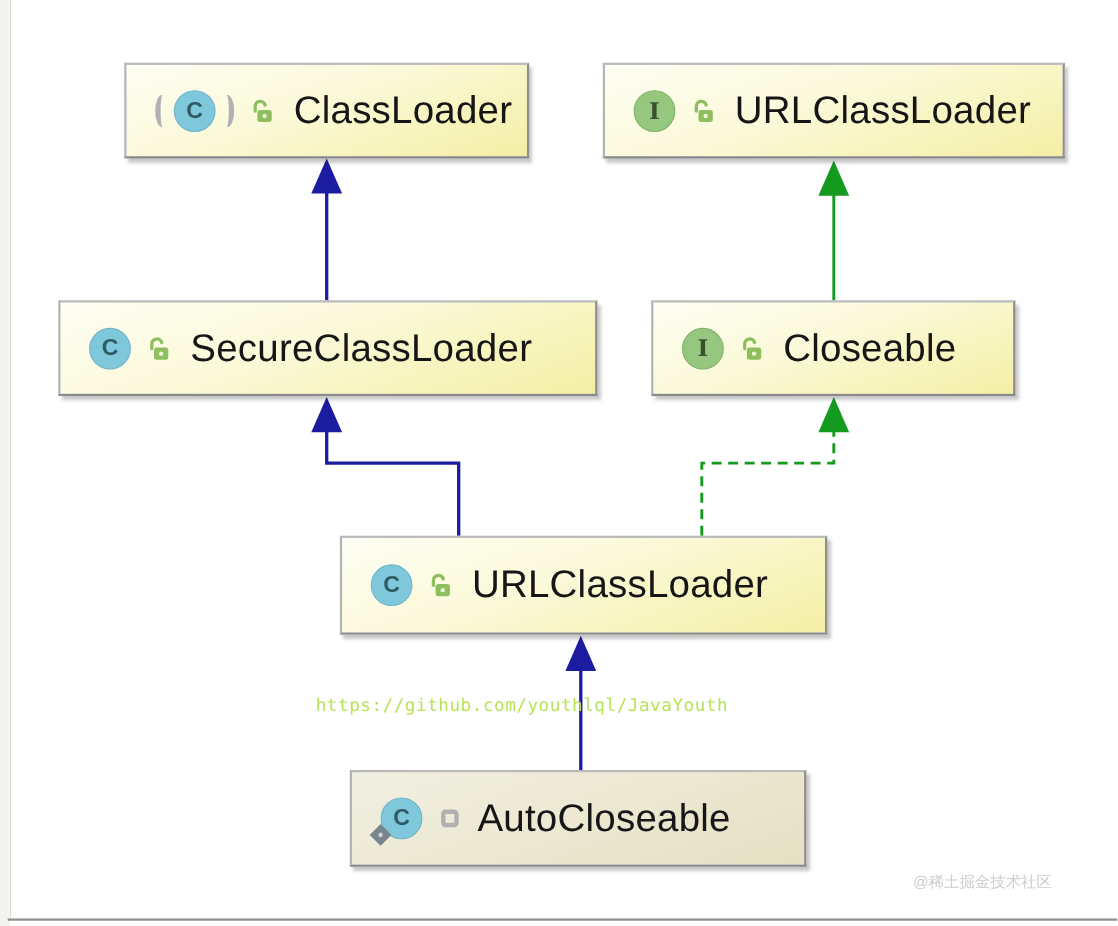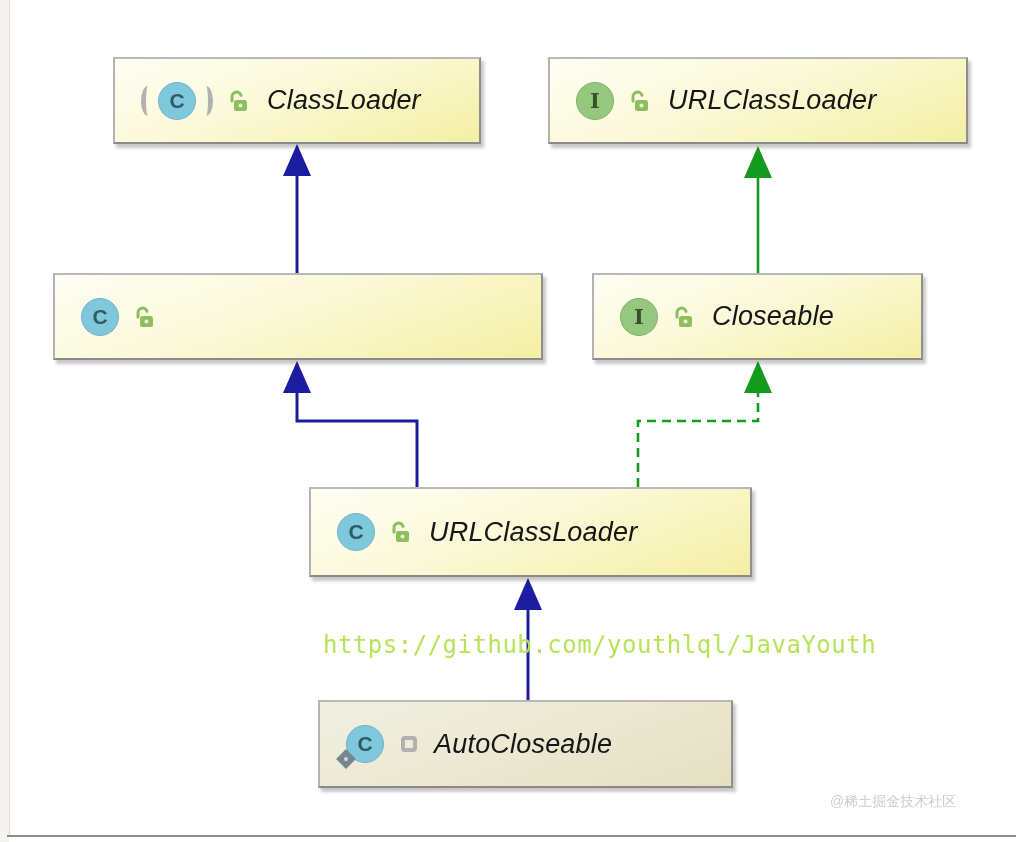--- a/index.html
+++ b/index.html
@@ -45,36 +45,36 @@
     position:absolute;left:-7px;bottom:-3px;width:14px;height:14px;
     background:#77858f;transform:rotate(45deg);
   }
   .diamond-dot{position:absolute;left:5px;top:5px;width:4px;height:4px;background:#cfd6da;border-radius:50%;}
   .lock-icon{margin-left:13px;flex:none;}
   .pkg-ring{
     margin-left:17px;flex:none;width:8px;height:8px;
     border:4px solid #b0b0b0;border-radius:4px;background:transparent;
   }
   .node-label{
-    margin-left:17px;font-size:27px;color:#161616;letter-spacing:0.2px;white-space:nowrap;font-style:italic;
+    margin-left:17px;font-size:35px;color:#161616;letter-spacing:0.2px;white-space:nowrap;
   }
 
   
   #edges{position:absolute;left:0;top:0;pointer-events:none;}
   .navy-line{stroke:var(--navy,#1c1ca0);stroke-width:3;fill:none;}
   .green-line{stroke:var(--green,#149a1e);stroke-width:2.6;fill:none;}
   .dashed{stroke-dasharray:9 6;}
   .navy-fill{fill:var(--navy,#1c1ca0);}
   .green-fill{fill:var(--green,#149a1e);}
 
   
   .wm-url{
     position:absolute;left:287px;top:631px;
-    font-family:"DejaVu Sans Mono",monospace;font-size:24px;
-    color:var(--wm-green,#b6e358);letter-spacing:0.5px;white-space:nowrap;margin-left:36px;
+    font-family:"DejaVu Sans Mono",monospace;font-size:16px;
+    color:var(--wm-green,#b6e358);letter-spacing:0.5px;white-space:nowrap;
   }
   .wm-community{
     position:absolute;left:830px;top:793px;
     font-size:14px;color:var(--wm-gray,#cfcdcb);white-space:nowrap;
   }
 </style>
 </head>
 <body>
 
 <div id="canvas">
@@ -134,20 +134,21 @@
 
   <div class="node" id="n-secureclassloader">
     <span class="type-badge">
       <span class="circle cls">C</span>
     </span>
     <svg class="lock-icon" viewBox="0 0 24 24" width="24" height="24">
       <path d="M6 12 v-4 a4.6 4.6 0 0 1 9 -1.6" fill="none" stroke="#8fbe5f" stroke-width="3" stroke-linecap="round"></path>
       <rect x="8" y="11" width="13" height="11" rx="2.5" fill="#8fbe5f"></rect>
       <circle cx="14.5" cy="16.5" r="2" fill="#e9f4da"></circle>
     </svg>
+    <span class="node-label">SecureClassLoader</span>
   </div>
 
   <div class="node" id="n-closeable">
     <span class="type-badge">
       <span class="circle ifc">I</span>
     </span>
     <svg class="lock-icon" viewBox="0 0 24 24" width="24" height="24">
       <path d="M6 12 v-4 a4.6 4.6 0 0 1 9 -1.6" fill="none" stroke="#8fbe5f" stroke-width="3" stroke-linecap="round"></path>
       <rect x="8" y="11" width="13" height="11" rx="2.5" fill="#8fbe5f"></rect>
       <circle cx="14.5" cy="16.5" r="2" fill="#e9f4da"></circle>

